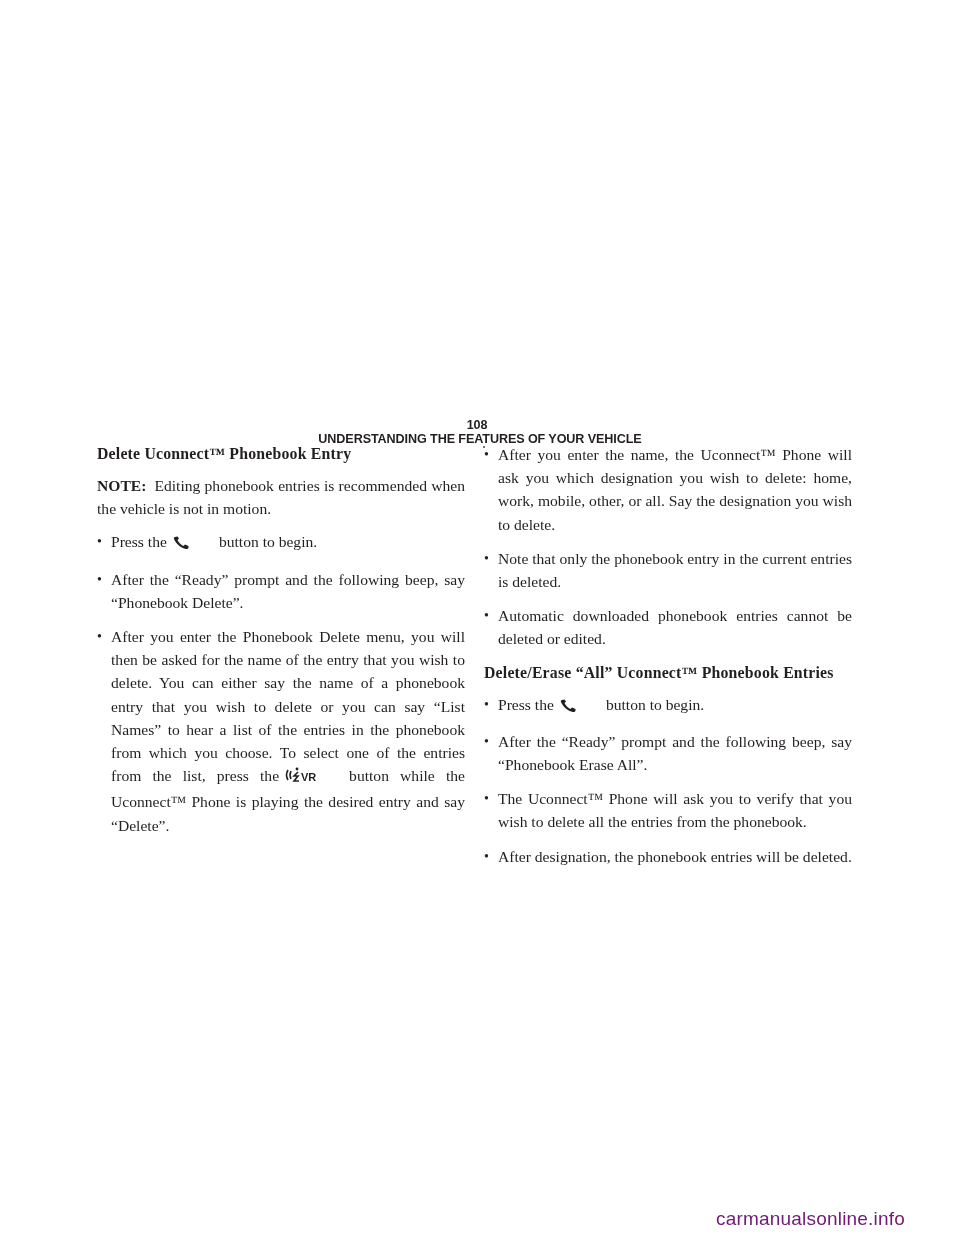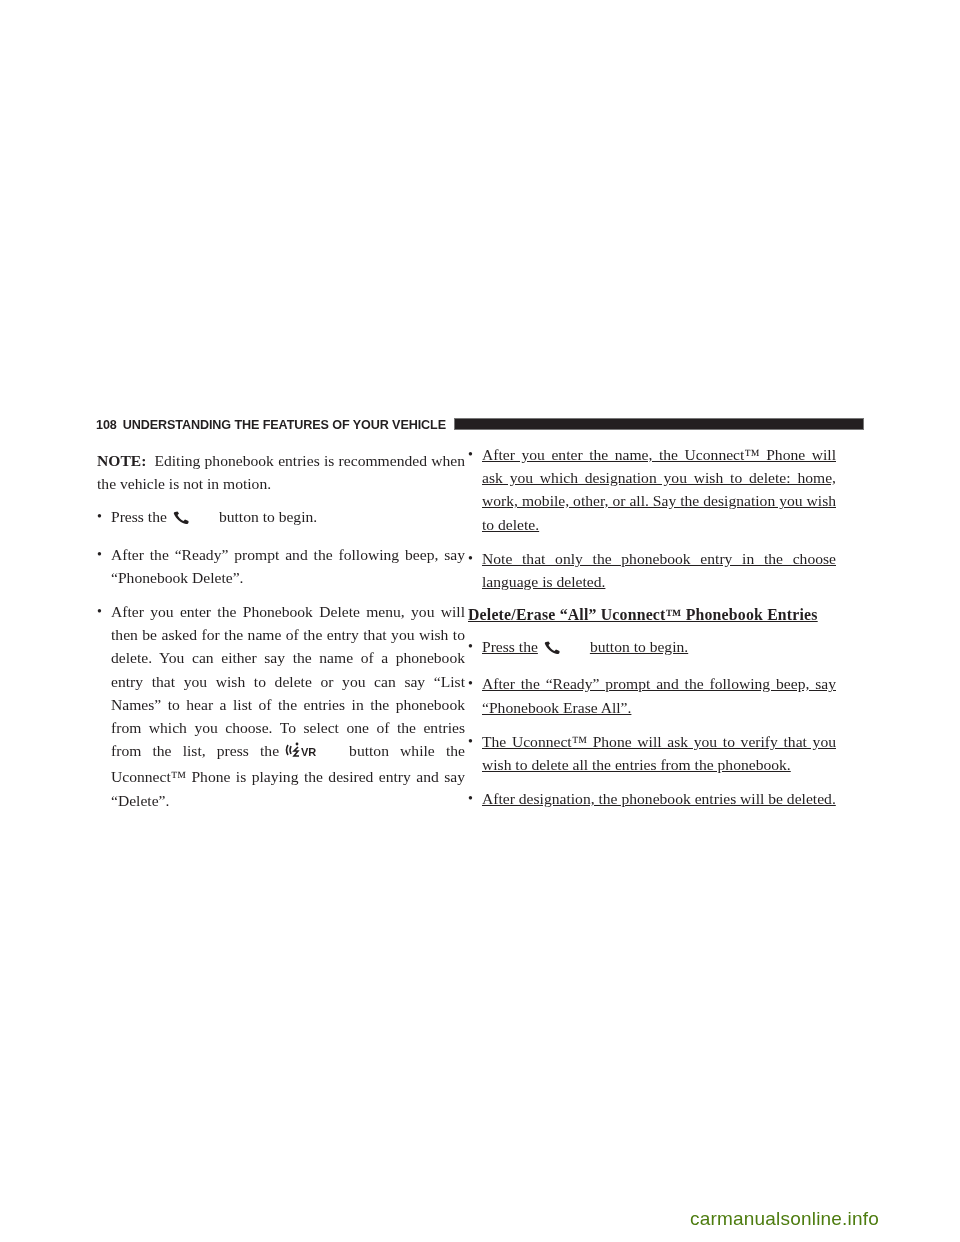--- a/index.html
+++ b/index.html
@@ -3,69 +3,70 @@
   <meta charset="utf-8">
   <style>
     html, body { margin: 0; padding: 0; }
     body {
       width: 960px; height: 1242px; background: #ffffff; position: relative;
       overflow: hidden; color: #231f20;
       font-family: "Liberation Serif", "DejaVu Serif", serif;
     }
     .header {
       position: absolute; left: 96px; top: 418px; width: 768px; height: 18px;
-      display: flex; 
+      display: flex; align-items: center; flex-direction: column;
     }
     .header-text {
       font-family: "Liberation Sans", "DejaVu Sans", sans-serif;
       font-weight: bold; font-size: 12.6px; letter-spacing: -0.1px;
       white-space: nowrap; color: #231f20;
     }
     .header-num { margin-right: 6px; }
     .header-bar {
       flex: 1; height: 10px; background: #231f20; margin-left: 8px;
       border: 1px solid #777;
     }
     .col { position: absolute; top: 443px; width: 368px; font-size: 15.6px; line-height: 23.2px; }
     .col-left { left: 97px; }
-    .col-right { left: 468px; text-decoration: underline; }
+    .col-right { left: 484px; }
     h2 {
       font-size: 15.8px; font-weight: bold; margin: 0 0 9px 0; line-height: 22px;
       letter-spacing: 0.2px;
     }
     .col-right h2 { margin-top: 10px; }
     p.note { margin: 6px 0 10px 0; text-align: justify; text-align-last: left; }
     p.note b { margin-right: 8px; }
     ul { list-style: none; margin: 0; padding: 0; }
     li {
       position: relative; padding-left: 14px; margin: 0 0 11px 0;
       text-align: justify; text-align-last: left;
     }
     li::before {
       content: "\2022"; position: absolute; left: 0; top: 0; font-size: 14px;
     }
     .icon-inline {
       display: inline-block; vertical-align: -3px; margin: 0 28px 0 6px;
     }
     .watermark {
-      position: absolute; left: 690px; top: 1208px;
+      position: absolute; left: 716px; top: 1208px;
       font-family: "Liberation Sans", "DejaVu Sans", sans-serif;
-      font-size: 19px; color: #4d7c0f; letter-spacing: 0.2px;
+      font-size: 19px; color: #701a75; letter-spacing: 0.2px;
     }
   </style>
 </head>
 <body>
 
 <div class="header">
   <span class="header-text header-num">108</span>
   <span class="header-text">UNDERSTANDING THE FEATURES OF YOUR VEHICLE</span>
   <div class="header-bar"></div>
 </div>
 
 <div class="col col-left">
+  <h2>Delete Uconnect™ Phonebook Entry</h2>
   <p class="note"><b>NOTE:</b><span>Editing phonebook entries is recommended when the vehicle is not in motion.</span></p>
   <ul>
     <li>
       <span>Press the</span><span class="icon-inline"><svg width="18" height="14" viewBox="0 0 18 14">
             <path d="M2 1 C1 1 0.5 2 1 3 C3 8 8 12 13 13 C14.5 13.3 15.5 12.5 15.5 11.5 L15.5 10 L12 8.5 L10.5 10 C8 9 5.5 6.5 4.5 4 L6 2.5 L4.5 0.5 Z" fill="#231f20"></path>
           </svg></span><span>button to begin.</span>
     </li>
     <li>After the “Ready” prompt and the following beep, say “Phonebook Delete”.</li>
     <li>
       <span>After you enter the Phonebook Delete menu, you will then be asked for the name of the entry that you wish to delete. You can either say the name of a phonebook entry that you wish to delete or you can say “List Names” to hear a list of the entries in the phonebook from which you choose. To select one of the entries from the list, press the</span><span class="icon-inline"><svg width="36" height="18" viewBox="0 0 36 18">
@@ -75,21 +76,22 @@
             <path d="M13 6 L9 10 L13 10 L9 15 L14 15" stroke="#231f20" stroke-width="1.6" fill="none"></path>
             <text x="16" y="15" font-family="Liberation Sans, sans-serif" font-weight="bold" font-size="11" fill="#231f20">VR</text>
           </svg></span><span>button while the Uconnect™ Phone is playing the desired entry and say “Delete”.</span>
     </li>
   </ul>
 </div>
 
 <div class="col col-right">
   <ul>
     <li>After you enter the name, the Uconnect™ Phone will ask you which designation you wish to delete: home, work, mobile, other, or all. Say the designation you wish to delete.</li>
-    <li>Note that only the phonebook entry in the choose language is deleted.</li>
+    <li>Note that only the phonebook entry in the current entries is deleted.</li>
+    <li>Automatic downloaded phonebook entries cannot be deleted or edited.</li>
   </ul>
   <h2>Delete/Erase “All” Uconnect™ Phonebook Entries</h2>
   <ul>
     <li>
       <span>Press the</span><span class="icon-inline"><svg width="18" height="14" viewBox="0 0 18 14">
             <path d="M2 1 C1 1 0.5 2 1 3 C3 8 8 12 13 13 C14.5 13.3 15.5 12.5 15.5 11.5 L15.5 10 L12 8.5 L10.5 10 C8 9 5.5 6.5 4.5 4 L6 2.5 L4.5 0.5 Z" fill="#231f20"></path>
           </svg></span><span>button to begin.</span>
     </li>
     <li>After the “Ready” prompt and the following beep, say “Phonebook Erase All”.</li>
     <li>The Uconnect™ Phone will ask you to verify that you wish to delete all the entries from the phonebook.</li>

